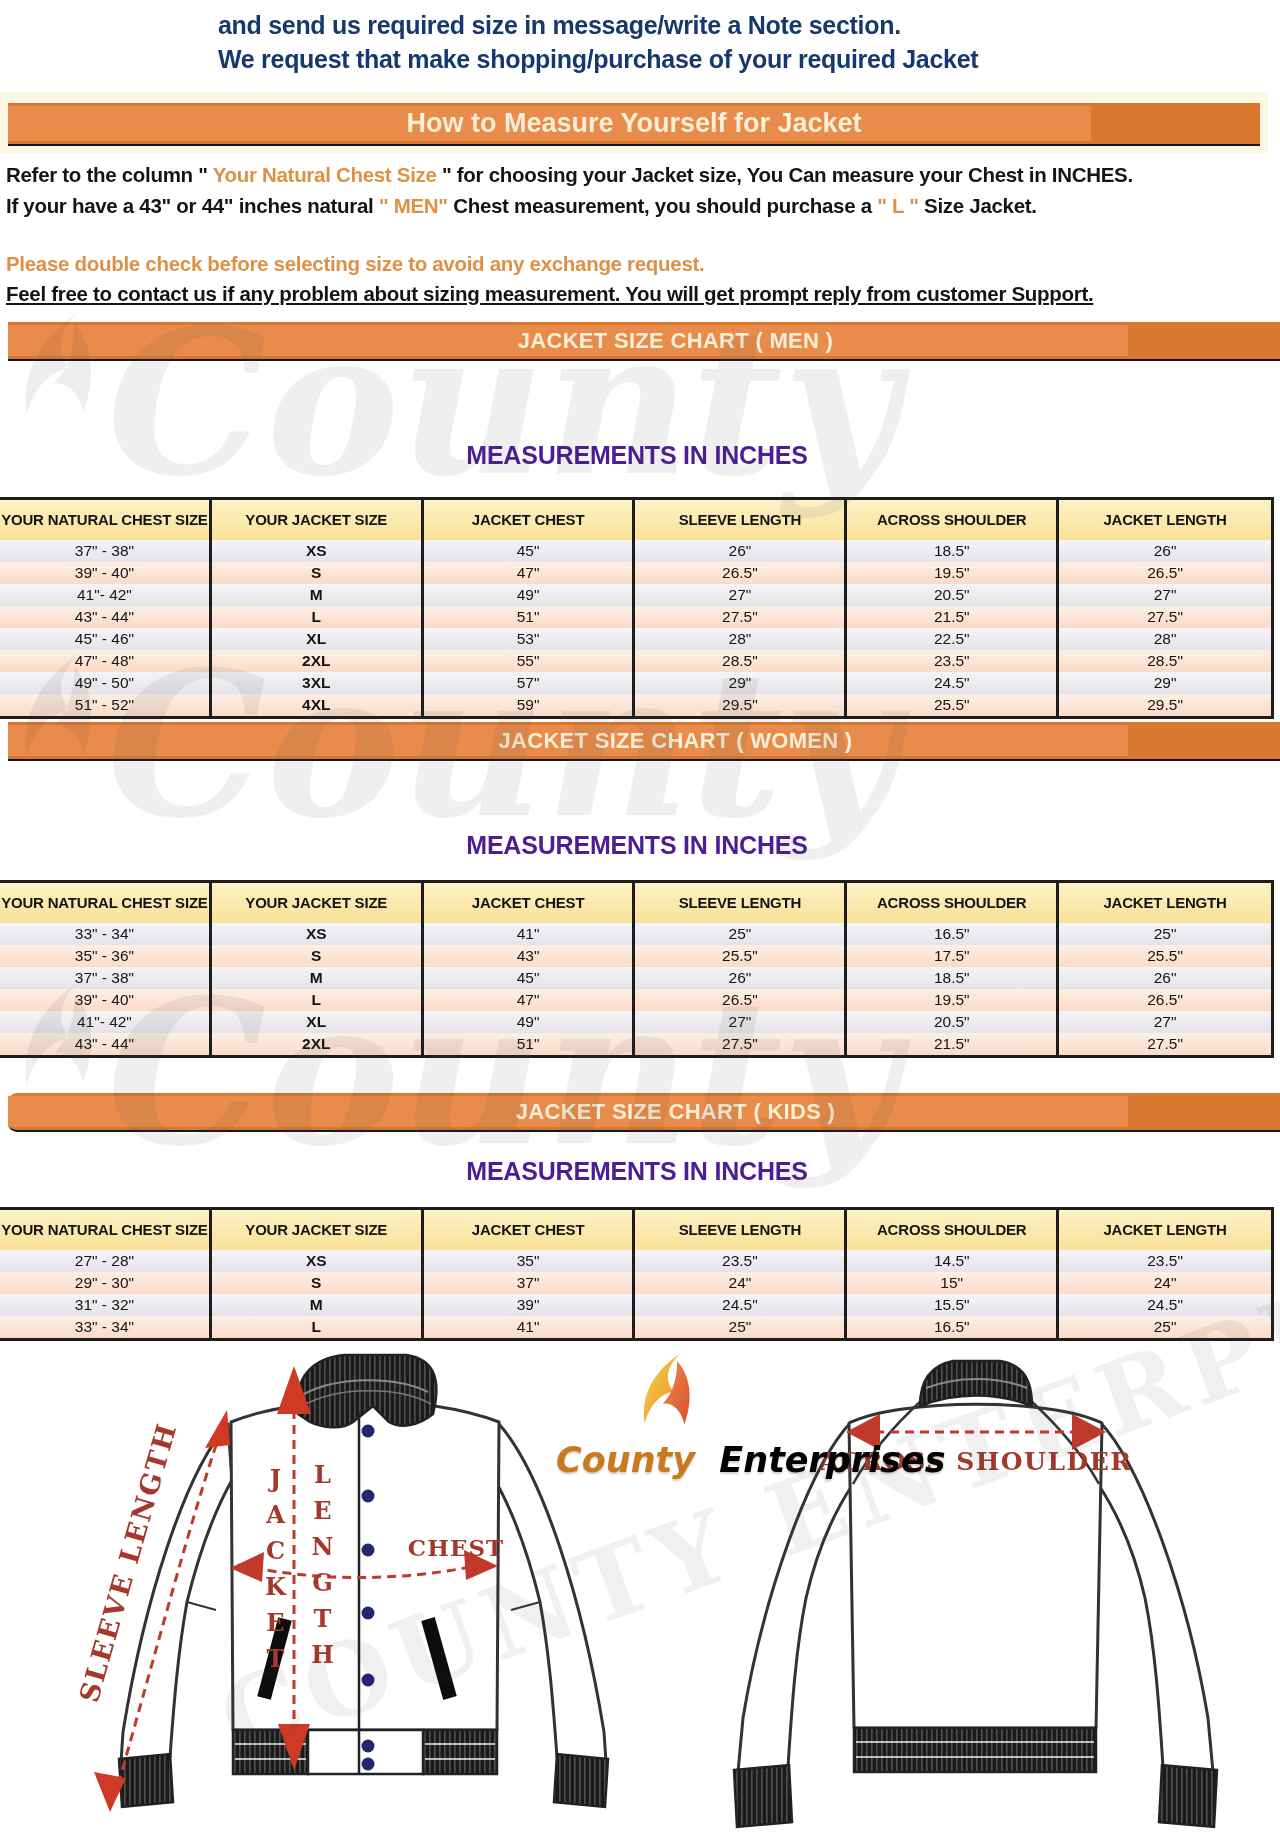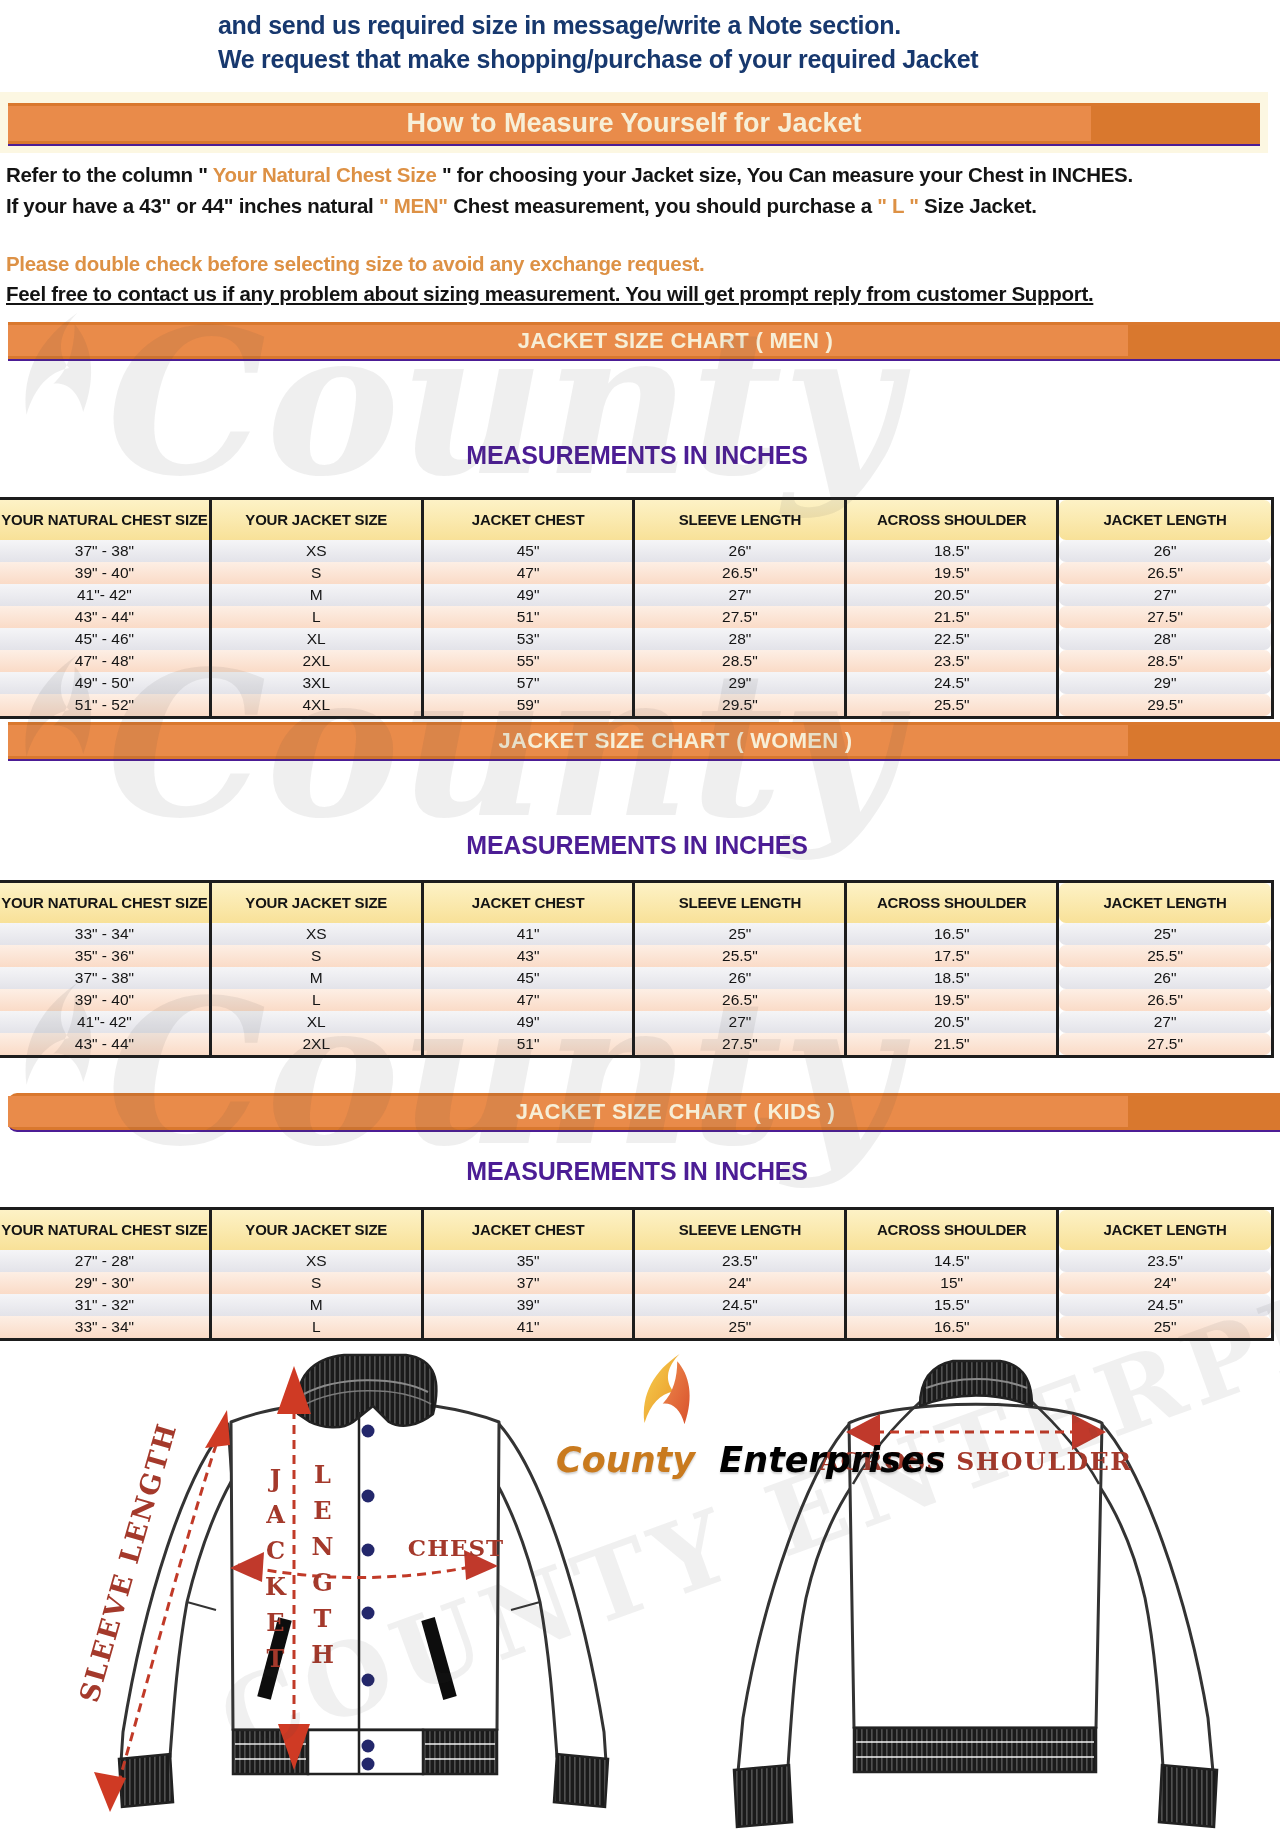--- a/index.html
+++ b/index.html
@@ -5,21 +5,21 @@
   html,body{margin:0;padding:0;background:#fff;}
   .page{position:relative;width:1280px;height:1842px;background:#ffffff;overflow:hidden;
         font-family:"Liberation Sans",sans-serif;color:#141414;}
 
   
   .note{position:absolute;top:8px;left:218px;font-weight:bold;font-size:25px;line-height:34px;
         color:#17386e;letter-spacing:-0.3px;}
 
   
   .cream{position:absolute;top:92px;left:0;width:1268px;height:61px;background:#fcf7e2;}
-  .banner{position:absolute;background:#d9782e;border-bottom:2px solid #4c1d95;}
+  .banner{position:absolute;background:#d9782e;border-bottom:2px solid #0f172a;}
   .banner .lite{position:absolute;left:0;top:3px;bottom:3px;width:86.5%;background:#e98b4a;}
   .banner .btxt{position:relative;z-index:2;display:block;width:100%;text-align:center;
         font-weight:bold;color:#f7efd7;}
   .banner-top{top:11px;left:8px;width:1252px;height:41px;}
   .banner-top .btxt{line-height:41px;font-size:27px;}
   .sec-banner{left:8px;width:1255px;height:37px;padding-left:40px;}
   .sec-banner .btxt{line-height:37px;font-size:22px;letter-spacing:0.3px;}
 
   
   .para{position:absolute;left:6px;width:1270px;font-weight:bold;font-size:20.5px;
@@ -29,27 +29,27 @@
 
   
   .subtitle{position:absolute;left:0;width:1274px;text-align:center;font-weight:bold;
         font-size:25px;color:#4c1d95;letter-spacing:-0.2px;}
 
   
   .size-table{position:absolute;left:0;width:1271px;display:grid;
         grid-template-columns:repeat(6,1fr);
         border-top:3px solid #1d1d1d;border-bottom:3px solid #1d1d1d;border-right:3px solid #1d1d1d;}
   .tcell{border-right:3px solid #1d1d1d;text-align:center;overflow:hidden;}
-  .tcell:nth-child(6n){border-right:none;border-radius:7px;}
+  .tcell:nth-child(6n){border-right:none;}
   .th{height:40px;line-height:40px;font-weight:bold;font-size:15px;letter-spacing:-0.2px;
         background:linear-gradient(#fdf2c6,#f8e198);}
   .td{height:22px;line-height:22px;font-size:15.5px;}
   .rA{background:linear-gradient(#f5f5f7,#e3e3e9);}
   .rB{background:linear-gradient(#fdefe5,#fadbc7);}
-  .bold{font-weight:normal;}
+  .bold{font-weight:bold;}
 
   
   .wm{position:absolute;left:18px;display:flex;align-items:flex-start;z-index:30;pointer-events:none;
       font-family:"DejaVu Serif",serif;font-style:italic;font-weight:bold;font-size:200px;
       line-height:1.05;color:rgba(70,70,70,0.085);white-space:nowrap;}
   .wm svg{margin-top:14px;margin-right:4px;}
   .wm-bottom{position:absolute;left:225px;top:317px;z-index:30;pointer-events:none;
       font-family:"DejaVu Serif",serif;font-weight:bold;font-size:100px;letter-spacing:8px;
       color:rgba(70,70,70,0.08);white-space:nowrap;transform:rotate(-20deg);transform-origin:0 50%;}
 

